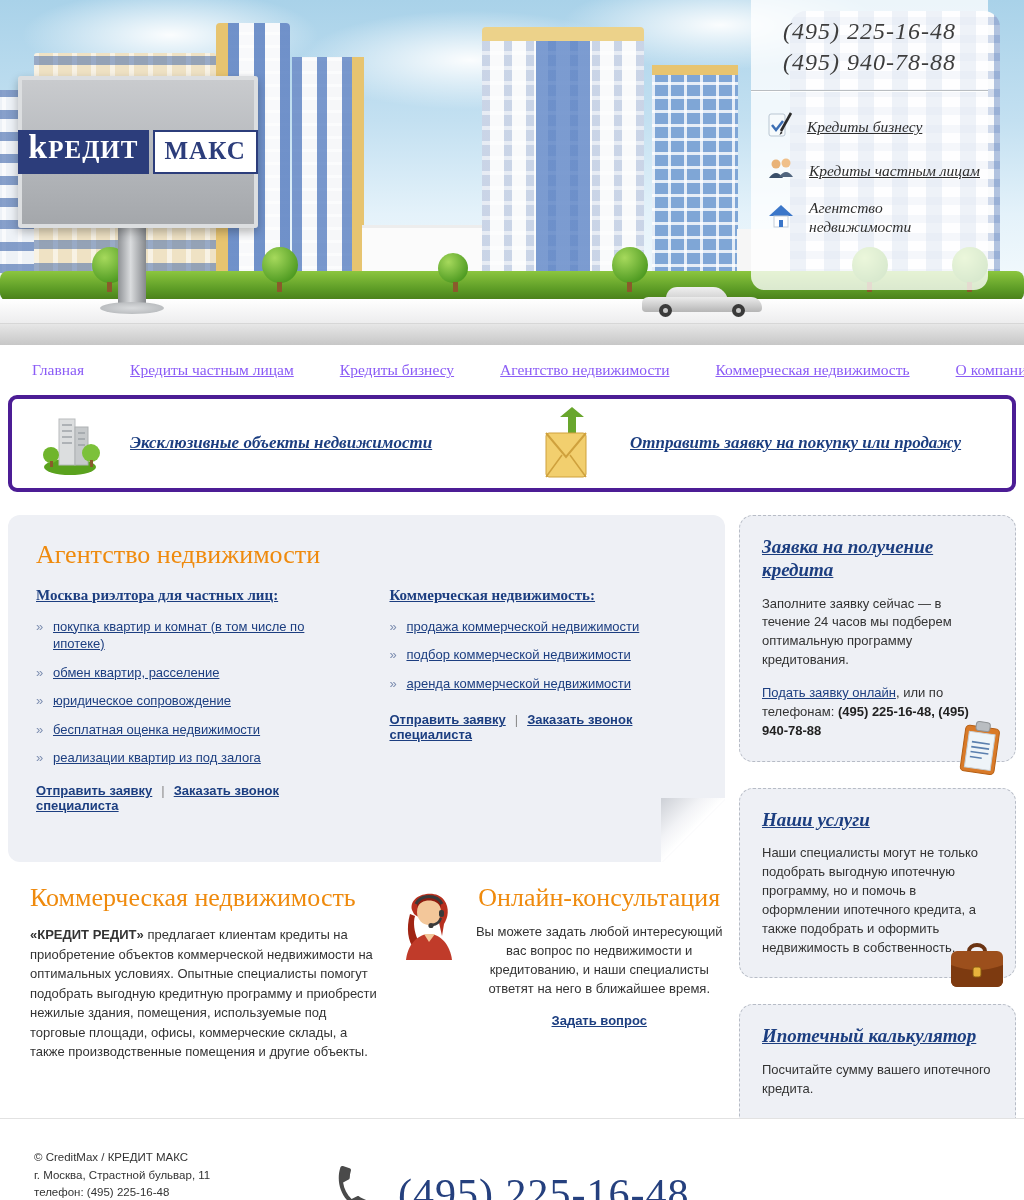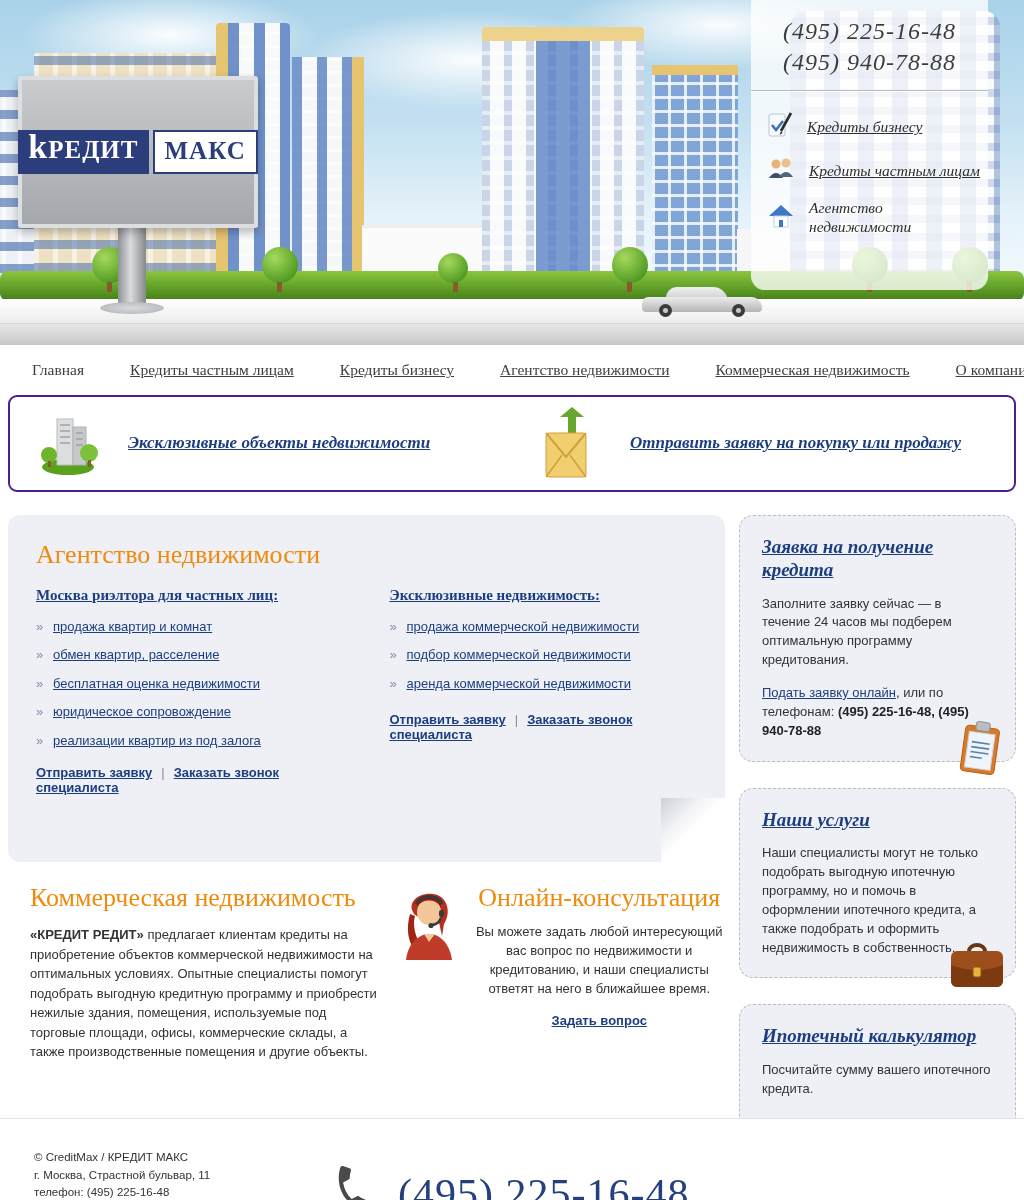--- a/index.html
+++ b/index.html
@@ -84,26 +84,26 @@
   .hero-phones { padding:16px 4px 12px; text-align:center; color:#3d3d3d;
                  font:italic 24px/1.3 "Liberation Serif","DejaVu Serif",serif; letter-spacing:1px; }
   .hero-sep { border-top:1px solid #b9bdc1; box-shadow:0 1px 0 rgba(255,255,255,.9); }
   .hero-menu { padding:20px 0 0 16px; }
   .hero-menu-item { display:flex; align-items:center; gap:14px; margin-bottom:13px; }
   .hero-menu-item .lbl { font:italic 15.5px/1.2 "Liberation Serif","DejaVu Serif",serif; color:#2e2e2e; }
   .hero-menu-item .lbl.u { text-decoration:underline; }
 
   
   .main-nav { display:flex; align-items:center; gap:0; height:50px; padding:0 32px; background:#fff; }
-  .main-nav a { font:15.5px/1 "Liberation Serif","DejaVu Serif",serif; color:#404040;
+  .main-nav a { font:15.5px/1 "Liberation Serif","DejaVu Serif",serif; color:#8b5cf6;
                 text-decoration:underline; margin-right:46px; white-space:nowrap; }
   .main-nav a.current { text-decoration:none; }
 
   
-  .feature-bar { margin:0 8px; height:97px; border:2px solid #4c1d95; border-radius:9px;
+  .feature-bar { margin:0 8px; height:97px; border:4px solid #4c1d95; border-radius:9px;
                  display:flex; align-items:center; background:#fff;text-align:center; }
   .feature { display:flex; align-items:center; flex:1; padding-left:24px; }
   .feature .f-icon { width:72px; display:flex; justify-content:center; margin-right:22px; }
   .feature a { font:italic bold 17px/1.2 "Liberation Serif","DejaVu Serif",serif;
                color:#1c3e80; text-decoration:underline; }
 
   
   .content { display:flex; margin:23px 8px 0; }
   .col-left { width:717px; }
   .col-right { width:277px; margin-left:14px; }
@@ -303,32 +303,32 @@
 
 <div class="content">
   <div class="col-left">
 
     <div class="main-panel">
       <h1 class="orange">Агентство недвижимости</h1>
       <div class="cols">
         <div class="svc-col1">
           <a class="svc-sub">Москва риэлтора для частных лиц:</a>
           <ul class="svc">
-            <li><a>продажа квартир и комнат</a></li>
+            <li><a>покупка квартир и комнат (в том числе по ипотеке)</a></li>
             <li><a>обмен квартир, расселение</a></li>
+            <li><a>юридическое сопровождение</a></li>
             <li><a>бесплатная оценка недвижимости</a></li>
-            <li><a>юридическое сопровождение</a></li>
             <li><a>реализации квартир из под залога</a></li>
           </ul>
           <div class="actions">
             <a>Отправить заявку</a><span class="sep">|</span><a>Заказать звонок специалиста</a>
           </div>
         </div>
         <div class="svc-col2">
-          <a class="svc-sub">Эксклюзивные недвижимость:</a>
+          <a class="svc-sub">Коммерческая недвижимость:</a>
           <ul class="svc">
             <li><a>продажа коммерческой недвижимости</a></li>
             <li><a>подбор коммерческой недвижимости</a></li>
             <li><a>аренда коммерческой недвижимости</a></li>
           </ul>
           <div class="actions">
             <a>Отправить заявку</a><span class="sep">|</span><a>Заказать звонок специалиста</a>
           </div>
         </div>
       </div>

